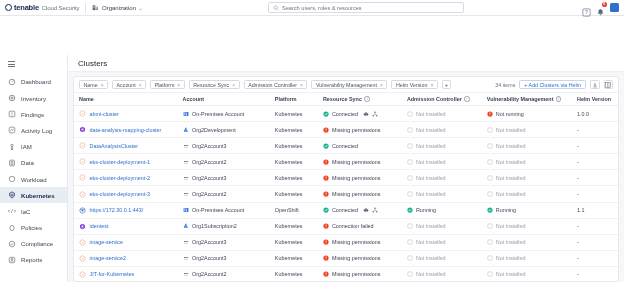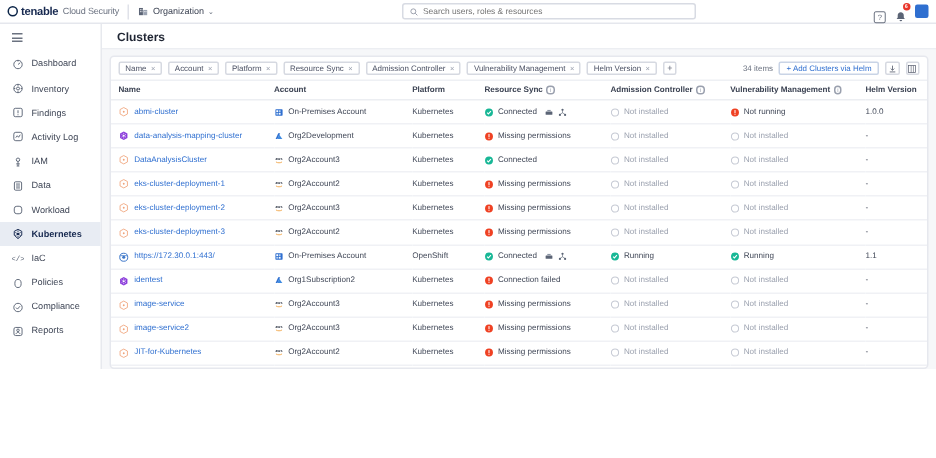--- a/index.html
+++ b/index.html
@@ -3,21 +3,21 @@
 <meta charset="utf-8">
 <style>
   * { box-sizing: border-box; margin: 0; padding: 0; }
   html, body {
     width: 624px; height: 305px;
     font-family: "Liberation Sans", sans-serif;
     background: #ffffff;
     overflow: hidden;
     color: #2b2f3a;
   }
-  #app { width: 624px; height: 246px; position: relative; display: flex; flex-direction: column; }
+  #app { width: 624px; height: 282px; position: relative; display: flex; flex-direction: column; gap: 39px; }
 
   
   .topbar {
     height: 16px; flex: 0 0 16px;
     background: #ffffff;
     border-bottom: 1px solid #e5e7ed;
     display: flex; align-items: center;
     padding: 0 5px;
   }
   .brand { display: flex; align-items: center; gap: 2px; }
@@ -73,21 +73,21 @@
   .nav-item.active { background: #e8ecf3; color: #16284f; font-weight: bold; }
   .nav-ico { width: 8px; height: 8px; flex: 0 0 8px; display:block; }
 
   
   .main { flex: 1; min-width: 0; background: #f6f7f9; display: flex; flex-direction: column; }
   .page-head {
     height: 17px; flex: 0 0 17px; background: #ffffff;
     display: flex; align-items: center; padding-left: 10px;
     border-bottom: 1px solid #eceef2;
   }
-  .page-title { font-size: 8px; font-weight: bold; color: #1f2533; }
+  .page-title { font-size: 8px; font-weight: normal; color: #1f2533; }
 
   .panel {
     margin: 4px 5px 0 5px;
     background: #ffffff;
     border: 1px solid #e6e8ee;
     border-radius: 3px;
     flex: 1; min-height: 0;
     display: flex; flex-direction: column;
   }
 

